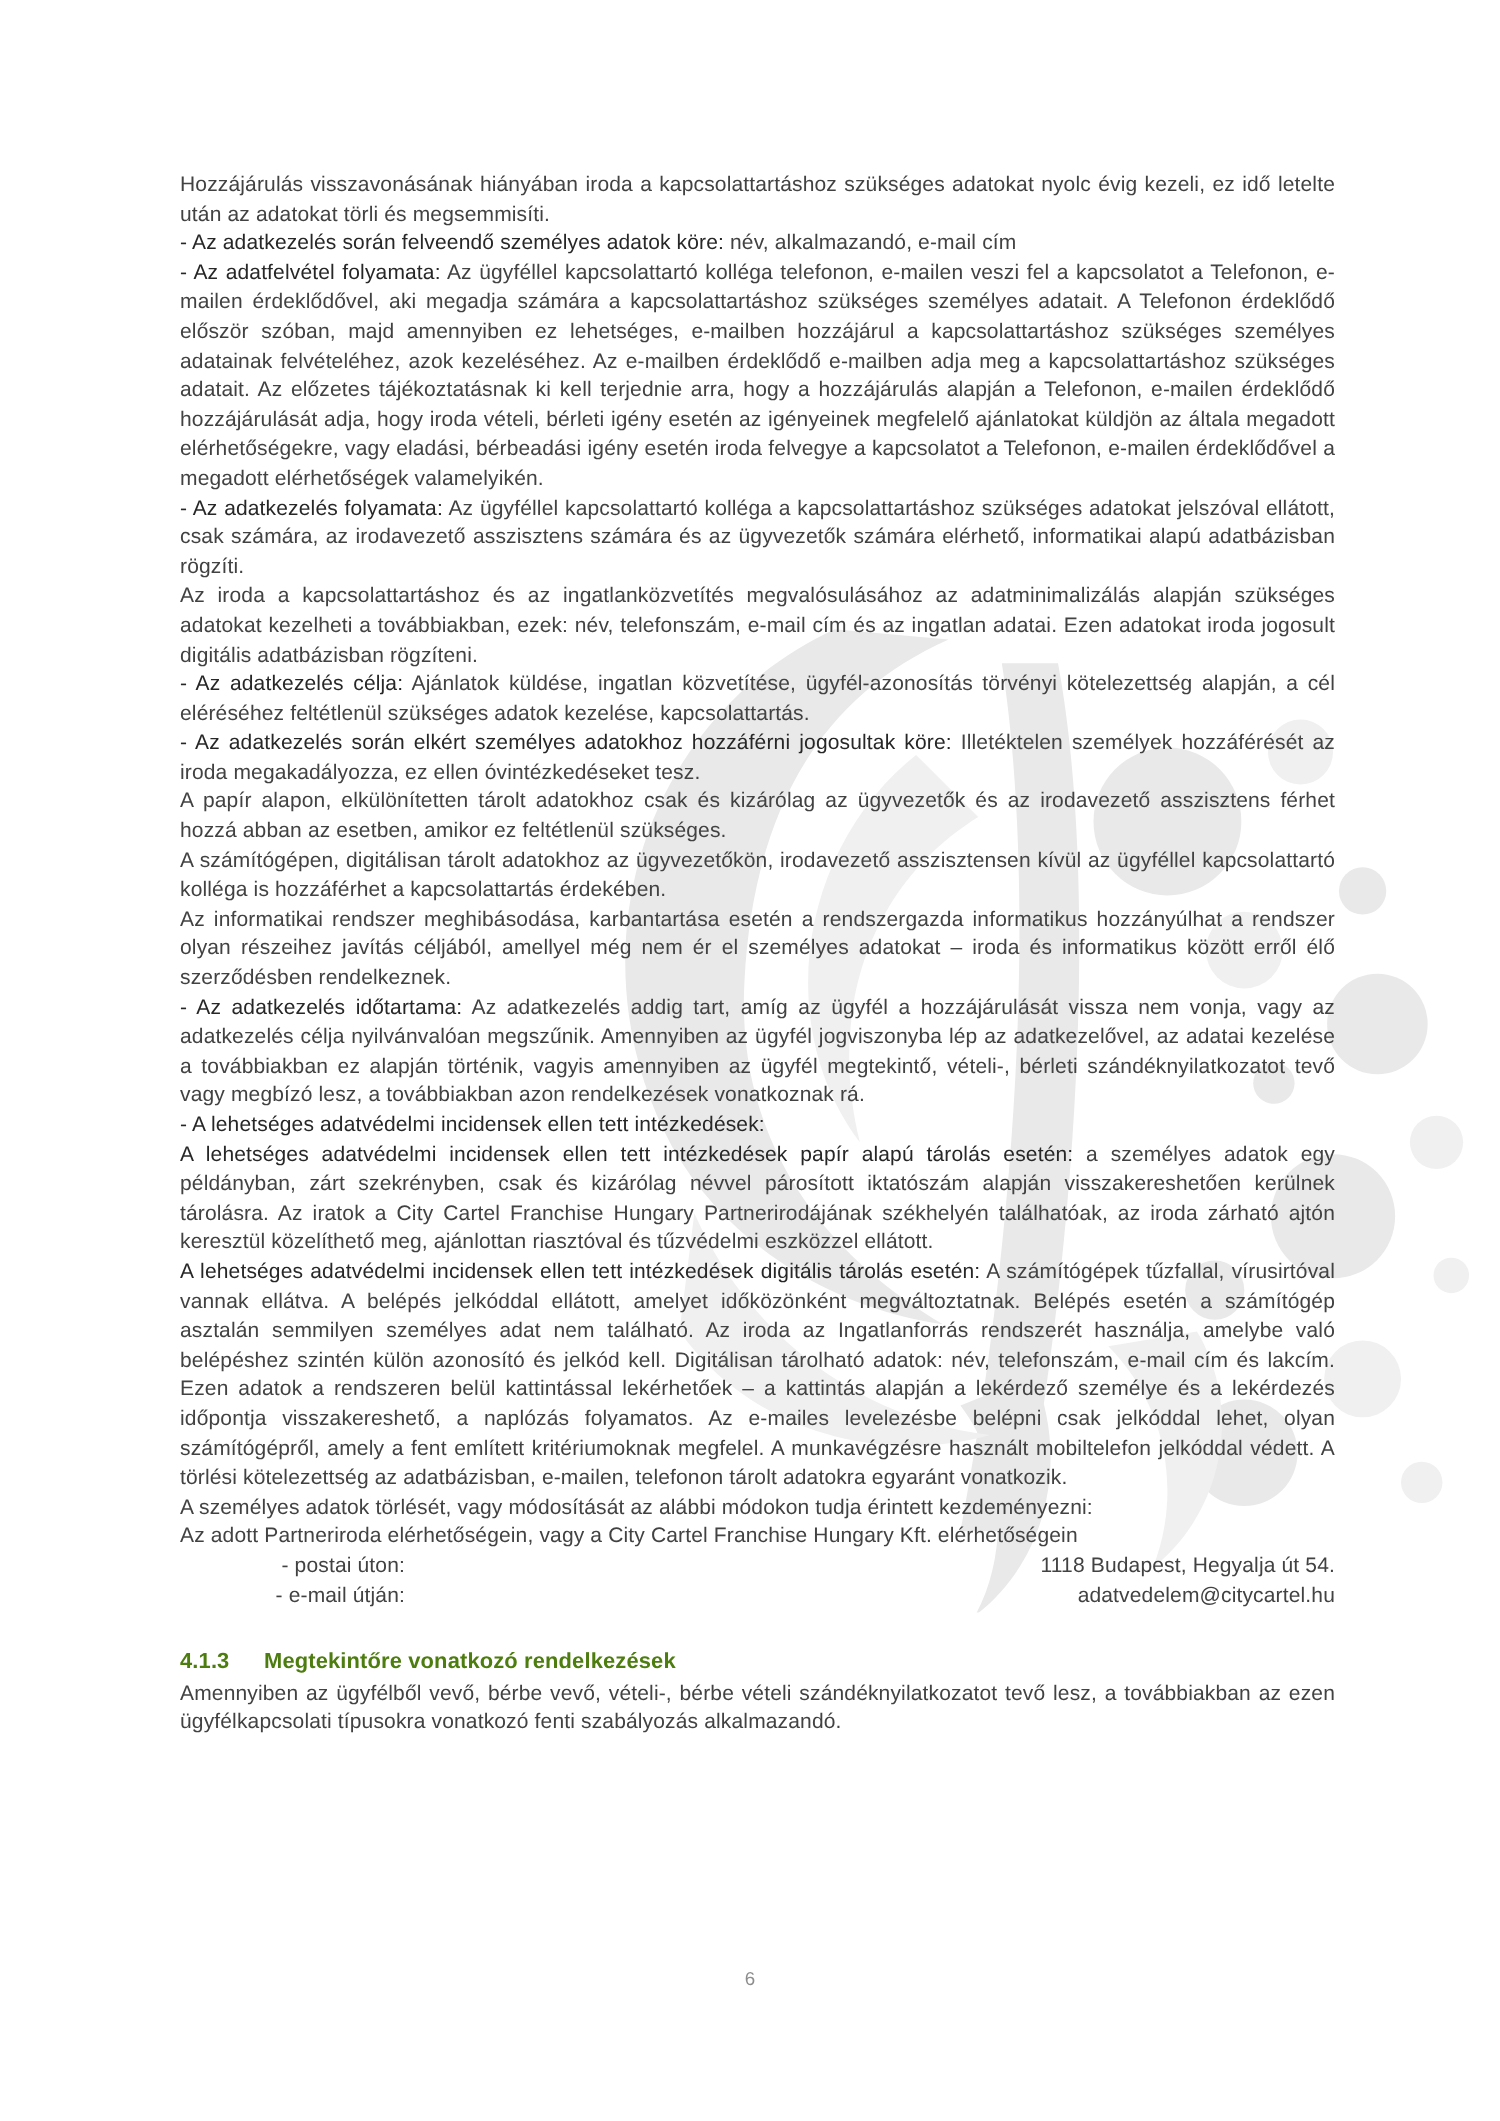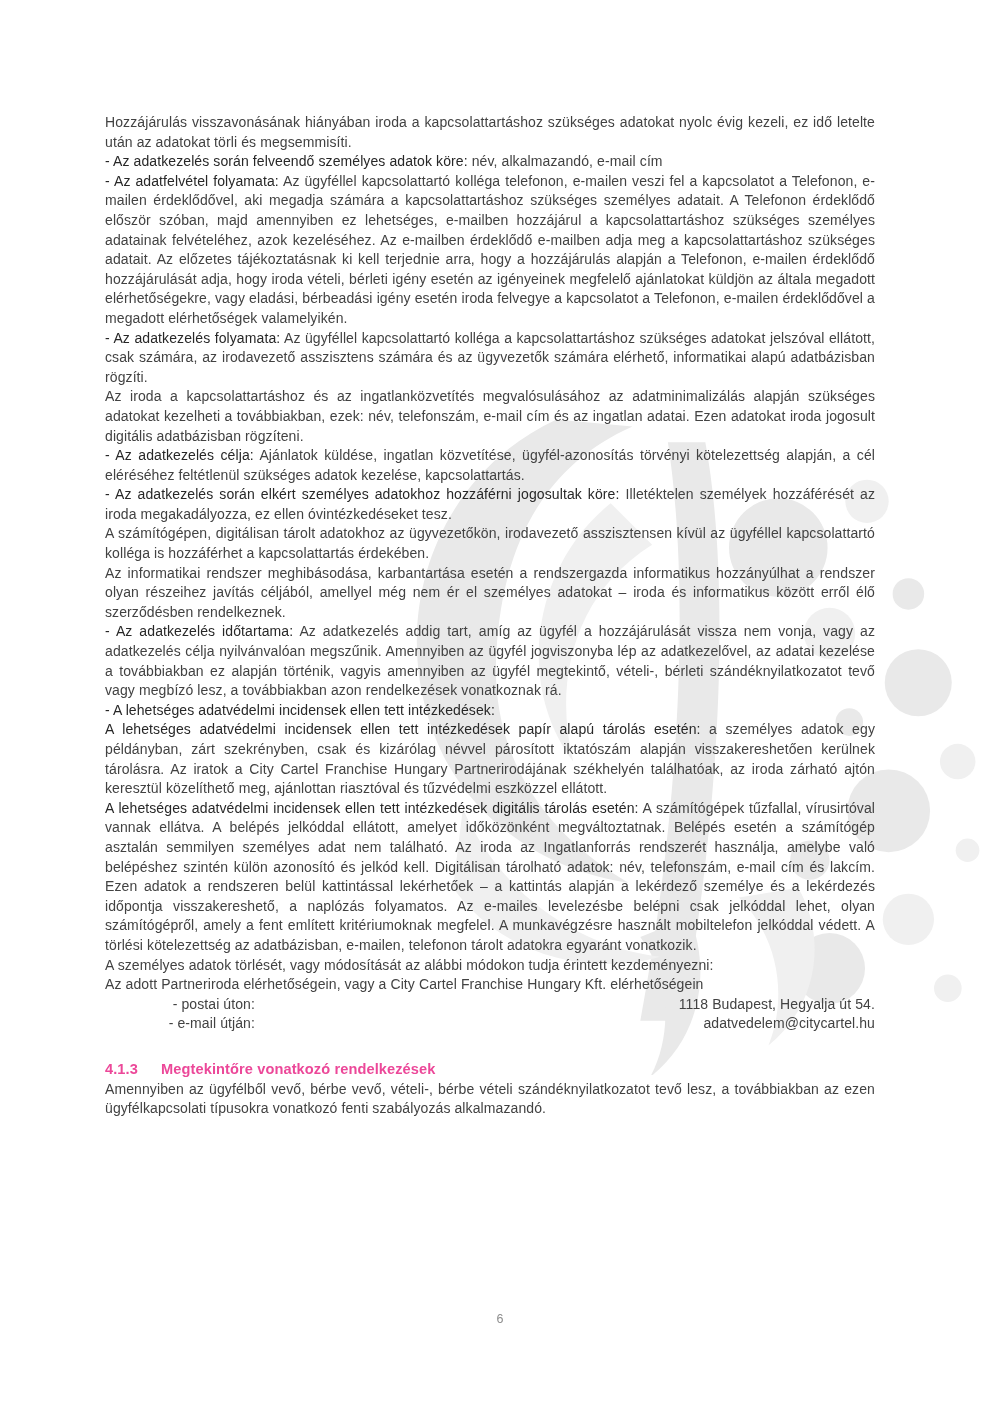--- a/index.html
+++ b/index.html
@@ -13,39 +13,39 @@
   .watermark{
     position:absolute;
     left:315px;top:385px;
     width:690px;height:690px;
     z-index:0;
   }
   .watermark .wm-main{fill:#e9e9e9;}
   .watermark .wm-soft{fill:#f0f0f0;}
   .text-block{
     position:absolute;
-    left:105px;top:113px;
+    left:120px;top:113px;
     width:770px;
     z-index:1;
     font-size:14px;
     line-height:19.6px;
     letter-spacing:0.1px;
     color:#424242;
     text-align:justify;
   }
   .text-block p{margin:0;}
   .text-block b{color:#272727;font-weight:400;}
   .contact-row{display:flex;text-align:right;}
   .contact-label{width:150px;flex:0 0 150px;}
   .contact-value{flex:1;}
   .heading{
     margin-top:26px;
     display:flex;
     font-weight:700;
-    color:#ec4899;
+    color:#4d7c0f;
     font-size:14.6px;
     text-align:left;
   }
   .heading .sec-num{width:56px;flex:0 0 56px;}
   .closing{margin-top:1px;}
   .footer{
     position:absolute;
     left:0;top:1312px;
     width:100%;
     text-align:center;
@@ -84,20 +84,21 @@
 
   <div class="text-block">
 
     <p><b></b><span>Hozzájárulás visszavonásának hiányában iroda a kapcsolattartáshoz szükséges adatokat nyolc évig kezeli, ez idő letelte után az adatokat törli és megsemmisíti.</span></p>
     <p><b>- Az adatkezelés során felveendő személyes adatok köre:</b><span> név, alkalmazandó, e-mail cím</span></p>
     <p><b>- Az adatfelvétel folyamata:</b><span> Az ügyféllel kapcsolattartó kolléga telefonon, e-mailen veszi fel a kapcsolatot a Telefonon, e-mailen érdeklődővel, aki megadja számára a kapcsolattartáshoz szükséges személyes adatait. A Telefonon érdeklődő először szóban, majd amennyiben ez lehetséges, e-mailben hozzájárul a kapcsolattartáshoz szükséges személyes adatainak felvételéhez, azok kezeléséhez. Az e-mailben érdeklődő e-mailben adja meg a kapcsolattartáshoz szükséges adatait. Az előzetes tájékoztatásnak ki kell terjednie arra, hogy a hozzájárulás alapján a Telefonon, e-mailen érdeklődő hozzájárulását adja, hogy iroda vételi, bérleti igény esetén az igényeinek megfelelő ajánlatokat küldjön az általa megadott elérhetőségekre, vagy eladási, bérbeadási igény esetén iroda felvegye a kapcsolatot a Telefonon, e-mailen érdeklődővel a megadott elérhetőségek valamelyikén.</span></p>
     <p><b>- Az adatkezelés folyamata:</b><span> Az ügyféllel kapcsolattartó kolléga a kapcsolattartáshoz szükséges adatokat jelszóval ellátott, csak számára, az irodavezető asszisztens számára és az ügyvezetők számára elérhető, informatikai alapú adatbázisban rögzíti.</span></p>
     <p><b></b><span>Az iroda a kapcsolattartáshoz és az ingatlanközvetítés megvalósulásához az adatminimalizálás alapján szükséges adatokat kezelheti a továbbiakban, ezek: név, telefonszám, e-mail cím és az ingatlan adatai. Ezen adatokat iroda jogosult digitális adatbázisban rögzíteni.</span></p>
     <p><b>- Az adatkezelés célja:</b><span> Ajánlatok küldése, ingatlan közvetítése, ügyfél-azonosítás törvényi kötelezettség alapján, a cél eléréséhez feltétlenül szükséges adatok kezelése, kapcsolattartás.</span></p>
     <p><b>- Az adatkezelés során elkért személyes adatokhoz hozzáférni jogosultak köre:</b><span> Illetéktelen személyek hozzáférését az iroda megakadályozza, ez ellen óvintézkedéseket tesz.</span></p>
+    <p><b></b><span>A papír alapon, elkülönítetten tárolt adatokhoz csak és kizárólag az ügyvezetők és az irodavezető asszisztens férhet hozzá abban az esetben, amikor ez feltétlenül szükséges.</span></p>
     <p><b></b><span>A számítógépen, digitálisan tárolt adatokhoz az ügyvezetőkön, irodavezető asszisztensen kívül az ügyféllel kapcsolattartó kolléga is hozzáférhet a kapcsolattartás érdekében.</span></p>
     <p><b></b><span>Az informatikai rendszer meghibásodása, karbantartása esetén a rendszergazda informatikus hozzányúlhat a rendszer olyan részeihez javítás céljából, amellyel még nem ér el személyes adatokat – iroda és informatikus között erről élő szerződésben rendelkeznek.</span></p>
     <p><b>- Az adatkezelés időtartama:</b><span> Az adatkezelés addig tart, amíg az ügyfél a hozzájárulását vissza nem vonja, vagy az adatkezelés célja nyilvánvalóan megszűnik. Amennyiben az ügyfél jogviszonyba lép az adatkezelővel, az adatai kezelése a továbbiakban ez alapján történik, vagyis amennyiben az ügyfél megtekintő, vételi-, bérleti szándéknyilatkozatot tevő vagy megbízó lesz, a továbbiakban azon rendelkezések vonatkoznak rá.</span></p>
     <p><b>- A lehetséges adatvédelmi incidensek ellen tett intézkedések:</b><span></span></p>
     <p><b>A lehetséges adatvédelmi incidensek ellen tett intézkedések papír alapú tárolás esetén:</b><span> a személyes adatok egy példányban, zárt szekrényben, csak és kizárólag névvel párosított iktatószám alapján visszakereshetően kerülnek tárolásra. Az iratok a City Cartel Franchise Hungary Partnerirodájának székhelyén találhatóak, az iroda zárható ajtón keresztül közelíthető meg, ajánlottan riasztóval és tűzvédelmi eszközzel ellátott.</span></p>
     <p><b>A lehetséges adatvédelmi incidensek ellen tett intézkedések digitális tárolás esetén:</b><span> A számítógépek tűzfallal, vírusirtóval vannak ellátva. A belépés jelkóddal ellátott, amelyet időközönként megváltoztatnak. Belépés esetén a számítógép asztalán semmilyen személyes adat nem található. Az iroda az Ingatlanforrás rendszerét használja, amelybe való belépéshez szintén külön azonosító és jelkód kell. Digitálisan tárolható adatok: név, telefonszám, e-mail cím és lakcím. Ezen adatok a rendszeren belül kattintással lekérhetőek – a kattintás alapján a lekérdező személye és a lekérdezés időpontja visszakereshető, a naplózás folyamatos. Az e-mailes levelezésbe belépni csak jelkóddal lehet, olyan számítógépről, amely a fent említett kritériumoknak megfelel. A munkavégzésre használt mobiltelefon jelkóddal védett. A törlési kötelezettség az adatbázisban, e-mailen, telefonon tárolt adatokra egyaránt vonatkozik.</span></p>
     <p><b></b><span>A személyes adatok törlését, vagy módosítását az alábbi módokon tudja érintett kezdeményezni:</span></p>
     <p><b></b><span>Az adott Partneriroda elérhetőségein, vagy a City Cartel Franchise Hungary Kft. elérhetőségein</span></p>
 
     <div class="contact-row">

